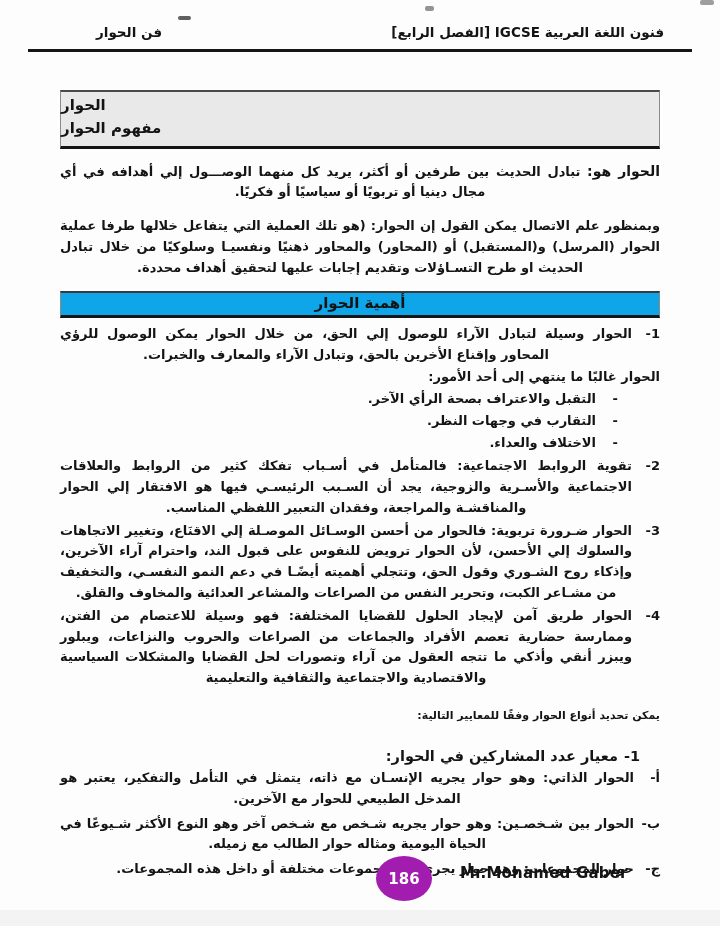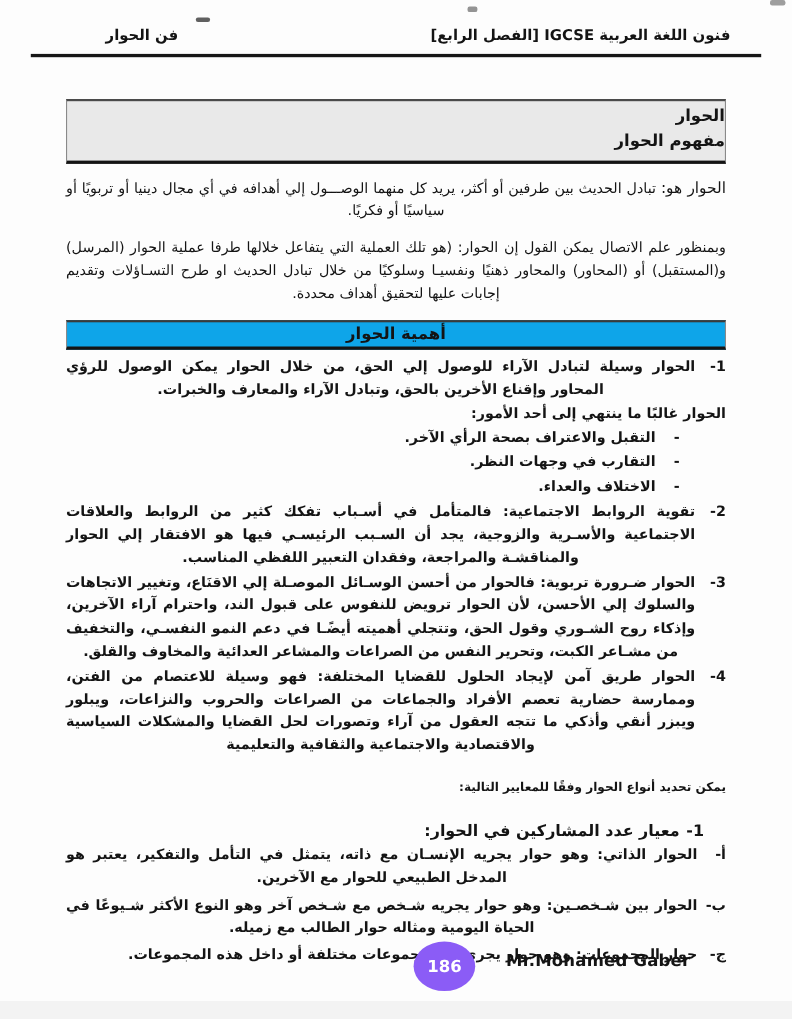--- a/index.html
+++ b/index.html
@@ -21,30 +21,30 @@
   }
   .hdr-rule{height:3px;background:#161616;margin:9px 28px 0 28px;}
   
   .content{margin:0 60px;width:600px;box-sizing:border-box;}
   .title-box{
     margin-top:38px;
     background:#e9e9e9;
     border:1px solid #8a8a8a;
     border-top:2px solid #4a4a4a;
     border-bottom:3px solid #141414;
-    text-align:right;
+    text-align:left;
     font-weight:bold;
     padding:2px 0 5px;
     line-height:1.55;
   }
   .title-box .t1{font-size:15px;}
   .title-box .t2{font-size:15px;}
   .para{
     margin-top:11px;
-    font-size:13px;font-weight:normal;line-height:1.6;
+    font-size:13px;font-weight:bold;line-height:1.6;
     text-align:justify;text-align-last:center;
   }
   .para .lead{font-size:14px;letter-spacing:.2px;}
   .sec-box{
     margin-top:13px;
     background:#0ea5e9;
     border:1px solid #8a8a8a;
     border-top:2px solid #3a3a3a;
     border-bottom:3px solid #141414;
     text-align:center;font-weight:bold;font-size:15px;
@@ -85,21 +85,21 @@
   .letter-item.single .body{text-align:right;text-align-last:right;}
   
   .footer{position:absolute;left:0;right:0;bottom:24px;height:46px;}
   .author{
     position:absolute;right:auto;left:460px;top:8px;
     direction:ltr;font-weight:bold;font-size:15px;letter-spacing:.2px;
   }
   .page-badge{
     position:absolute;left:376px;top:0;
     width:56px;height:45px;border-radius:50%;
-    background:#8b5cf6;color:#ffffff;
+    background:#a21caf;color:#ffffff;
     display:flex;align-items:center;justify-content:center;
     font-size:15px;font-weight:bold;direction:ltr;
   }
   .bottom-strip{position:absolute;left:0;right:0;bottom:0;height:16px;background:#f3f3f3;}
   .artifact{position:absolute;background:#2b2b2b;opacity:.75;border-radius:2px;}
   .a1{left:178px;top:16px;width:13px;height:4px;}
   .a2{left:425px;top:6px;width:9px;height:5px;opacity:.5;}
   .a3{left:700px;top:0;width:14px;height:5px;opacity:.45;}
 </style>
 </head>

